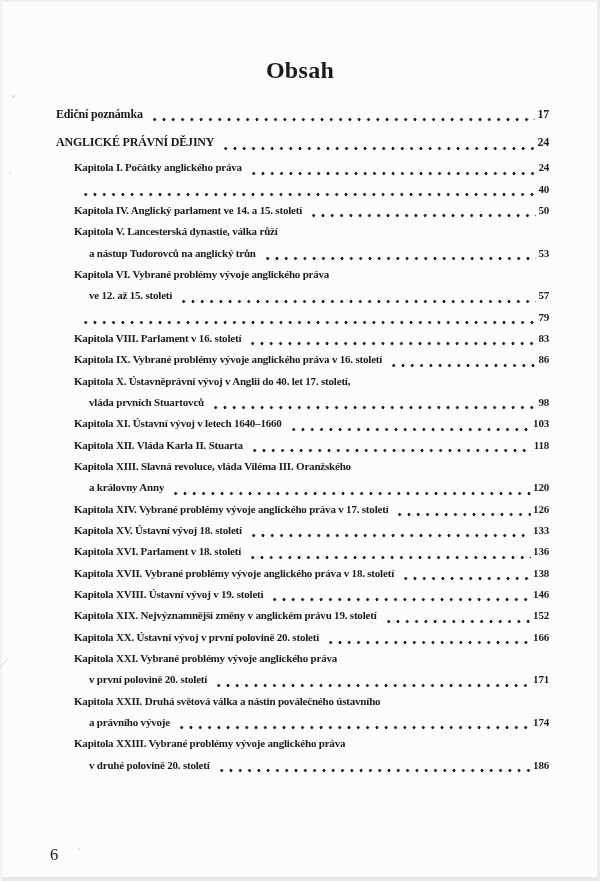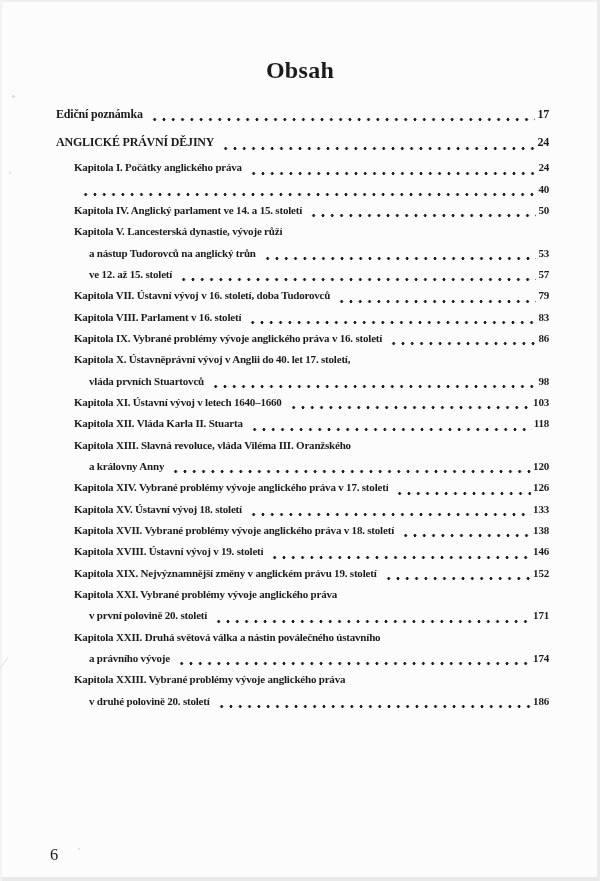--- a/index.html
+++ b/index.html
@@ -89,38 +89,40 @@
       </div>
       <div class="entry chapter">
         <div class="row">
           <span class="txt">Kapitola IV. Anglický parlament ve 14. a 15. století</span>
           <span class="leader"></span>
           <span class="pg">50</span>
         </div>
       </div>
       <div class="entry chapter">
         <div class="row">
-          <span class="txt">Kapitola V. Lancesterská dynastie, vývoje růží</span>
+          <span class="txt">Kapitola V. Lancesterská dynastie, válka růží</span>
         </div>
         <div class="row cont">
           <span class="txt">a nástup Tudorovců na anglický trůn</span>
           <span class="leader"></span>
           <span class="pg">53</span>
         </div>
       </div>
       <div class="entry chapter">
+        <div class="row">
+          <span class="txt">Kapitola VI. Vybrané problémy vývoje anglického práva</span>
+        </div>
         <div class="row cont">
           <span class="txt">ve 12. až 15. století</span>
           <span class="leader"></span>
           <span class="pg">57</span>
         </div>
       </div>
       <div class="entry chapter">
         <div class="row">
-          <span class="txt">Kapitola VII. Ústavní vývoj v 16. století, doba Tudorovců</span>
           <span class="leader"></span>
           <span class="pg">79</span>
         </div>
       </div>
       <div class="entry chapter">
         <div class="row">
           <span class="txt">Kapitola VIII. Parlament v 16. století</span>
           <span class="leader"></span>
           <span class="pg">83</span>
         </div>
@@ -175,37 +177,51 @@
       </div>
       <div class="entry chapter">
         <div class="row">
           <span class="txt">Kapitola XV. Ústavní vývoj 18. století</span>
           <span class="leader"></span>
           <span class="pg">133</span>
         </div>
       </div>
       <div class="entry chapter">
         <div class="row">
+          <span class="txt">Kapitola XVI. Parlament v 18. století</span>
+          <span class="leader"></span>
+          <span class="pg">136</span>
+        </div>
+      </div>
+      <div class="entry chapter">
+        <div class="row">
           <span class="txt">Kapitola XVII. Vybrané problémy vývoje anglického práva v 18. století</span>
           <span class="leader"></span>
           <span class="pg">138</span>
         </div>
       </div>
       <div class="entry chapter">
         <div class="row">
           <span class="txt">Kapitola XVIII. Ústavní vývoj v 19. století</span>
           <span class="leader"></span>
           <span class="pg">146</span>
         </div>
       </div>
       <div class="entry chapter">
         <div class="row">
           <span class="txt">Kapitola XIX. Nejvýznamnější změny v anglickém právu 19. století</span>
           <span class="leader"></span>
           <span class="pg">152</span>
+        </div>
+      </div>
+      <div class="entry chapter">
+        <div class="row">
+          <span class="txt">Kapitola XX. Ústavní vývoj v první polovině 20. století</span>
+          <span class="leader"></span>
+          <span class="pg">166</span>
         </div>
       </div>
       <div class="entry chapter">
         <div class="row">
           <span class="txt">Kapitola XXI. Vybrané problémy vývoje anglického práva</span>
         </div>
         <div class="row cont">
           <span class="txt">v první polovině 20. století</span>
           <span class="leader"></span>
           <span class="pg">171</span>

